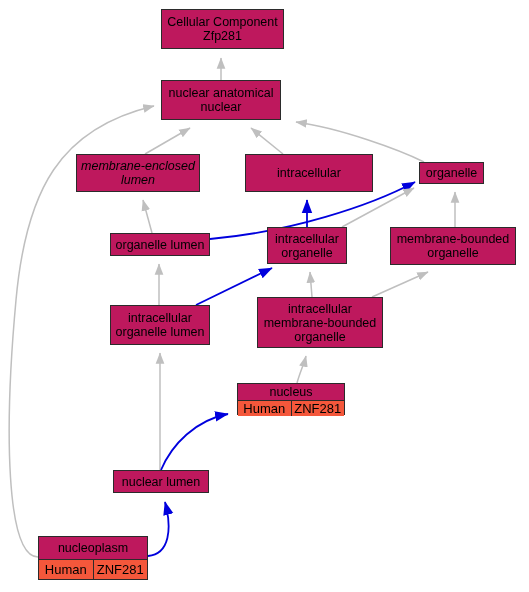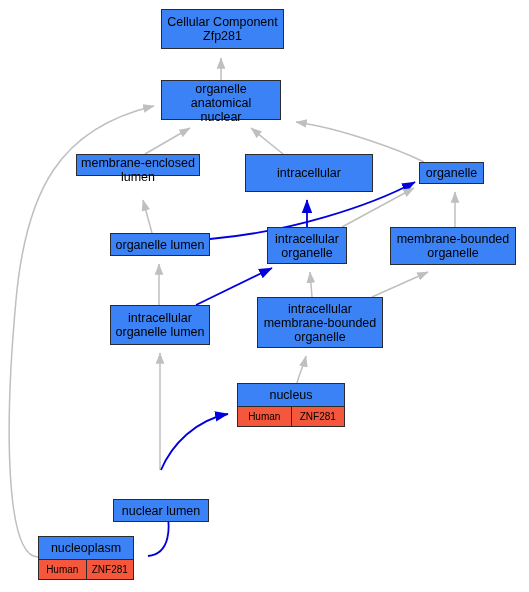--- a/index.html
+++ b/index.html
@@ -1,26 +1,26 @@
 <!DOCTYPE html>
 <html><head>
 <meta charset="utf-8">
 <style>
   html,body{margin:0;padding:0;background:#ffffff;}
   body{width:529px;height:592px;font-family:"Liberation Sans",sans-serif;}
   #graph{position:relative;width:529px;height:592px;overflow:hidden;background:#fff;}
   #edges{position:absolute;left:0;top:0;width:529px;height:592px;}
-  .node{position:absolute;box-sizing:border-box;border:1.4px solid #2b2b2b;background:#3b82f6;
+  .node{position:absolute;box-sizing:border-box;border:1.4px solid #2b2b2b;background:#be185d;
         display:flex;flex-direction:column;z-index:2;}
   .node .title{flex:1;display:flex;align-items:center;justify-content:center;
         text-align:center;line-height:1.12;color:#000;font-size:12.5px;padding:1px 3px;}
   .node.gene .title{border-bottom:1.4px solid #2b2b2b;}
   .genebar{display:flex;height:19px;}
   .genebar .cell{flex:1;display:flex;align-items:center;justify-content:center;
-        background:#f4573b;color:#000;font-size:10px;}
+        background:#f4573b;color:#000;font-size:13px;}
   .genebar .cell + .cell{border-left:1.4px solid #2b2b2b;}
 </style>
 </head>
 <body>
 
 <div id="graph">
 
   <svg id="edges" viewBox="0 0 529 592">
     <defs>
       <marker id="ag" markerWidth="9" markerHeight="9" refX="7.2" refY="3.1" orient="auto" markerUnits="strokeWidth">
@@ -72,25 +72,25 @@
   </svg>
 
   <div class="node" style="left:161px;top:9px;width:123px;height:40px;">
     <div class="title">
       <span><span>Cellular Component</span><br><span>Zfp281</span></span>
     </div>
   </div>
 
   <div class="node" style="left:161px;top:80px;width:120px;height:40px;">
     <div class="title">
-      <span><span>organelle anatomical</span><br><span>nuclear</span></span>
+      <span><span>nuclear anatomical</span><br><span>nuclear</span></span>
     </div>
   </div>
 
-  <div class="node" style="left:76px;top:154px;width:124px;height:22px;">
+  <div class="node" style="left:76px;top:154px;width:124px;height:38px;font-style:italic;">
     <div class="title">
       <span><span>membrane-enclosed</span><br><span>lumen</span></span>
     </div>
   </div>
 
   <div class="node" style="left:245px;top:154px;width:128px;height:38px;">
     <div class="title">
       <span><span>intracellular</span><br></span>
     </div>
   </div>
@@ -120,33 +120,33 @@
       <span><span>intracellular</span><br><span>organelle lumen</span></span>
     </div>
   </div>
 
   <div class="node" style="left:257px;top:297px;width:126px;height:51px;">
     <div class="title">
       <span><span>intracellular</span><br><span>membrane-bounded</span><br><span>organelle</span></span>
     </div>
   </div>
 
-  <div class="node gene" style="left:237px;top:383px;width:108px;height:44px;">
+  <div class="node gene" style="left:237px;top:383px;width:108px;height:32px;">
     <div class="title">nucleus</div>
     <div class="genebar">
       <div class="cell">Human</div>
       <div class="cell">ZNF281</div>
     </div>
   </div>
 
-  <div class="node" style="left:113px;top:470px;width:96px;height:23px;margin-top:29px;">
+  <div class="node" style="left:113px;top:470px;width:96px;height:23px;">
     <div class="title">nuclear lumen</div>
   </div>
 
-  <div class="node gene" style="left:38px;top:536px;width:96px;height:44px;">
+  <div class="node gene" style="left:38px;top:536px;width:110px;height:44px;">
     <div class="title">nucleoplasm</div>
     <div class="genebar">
       <div class="cell">Human</div>
       <div class="cell">ZNF281</div>
     </div>
   </div>
 
 </div>
 
 </body></html>

